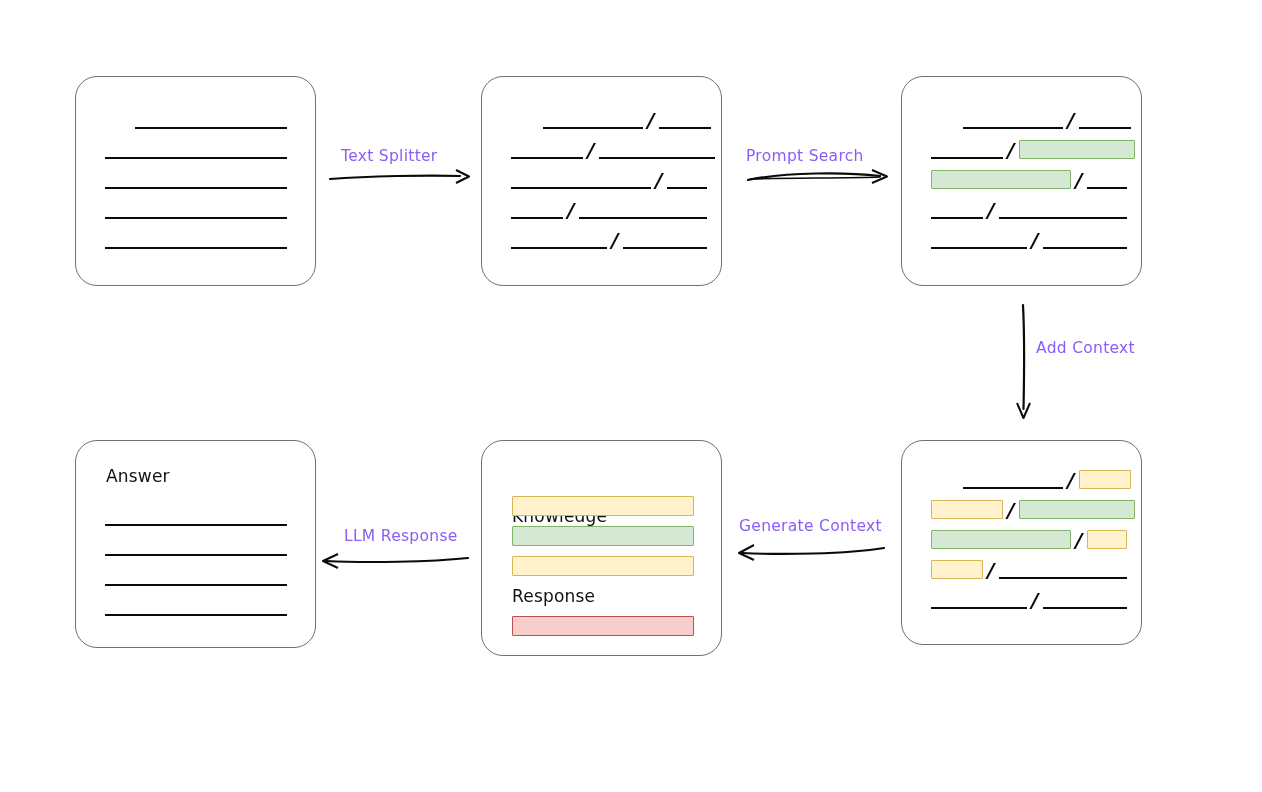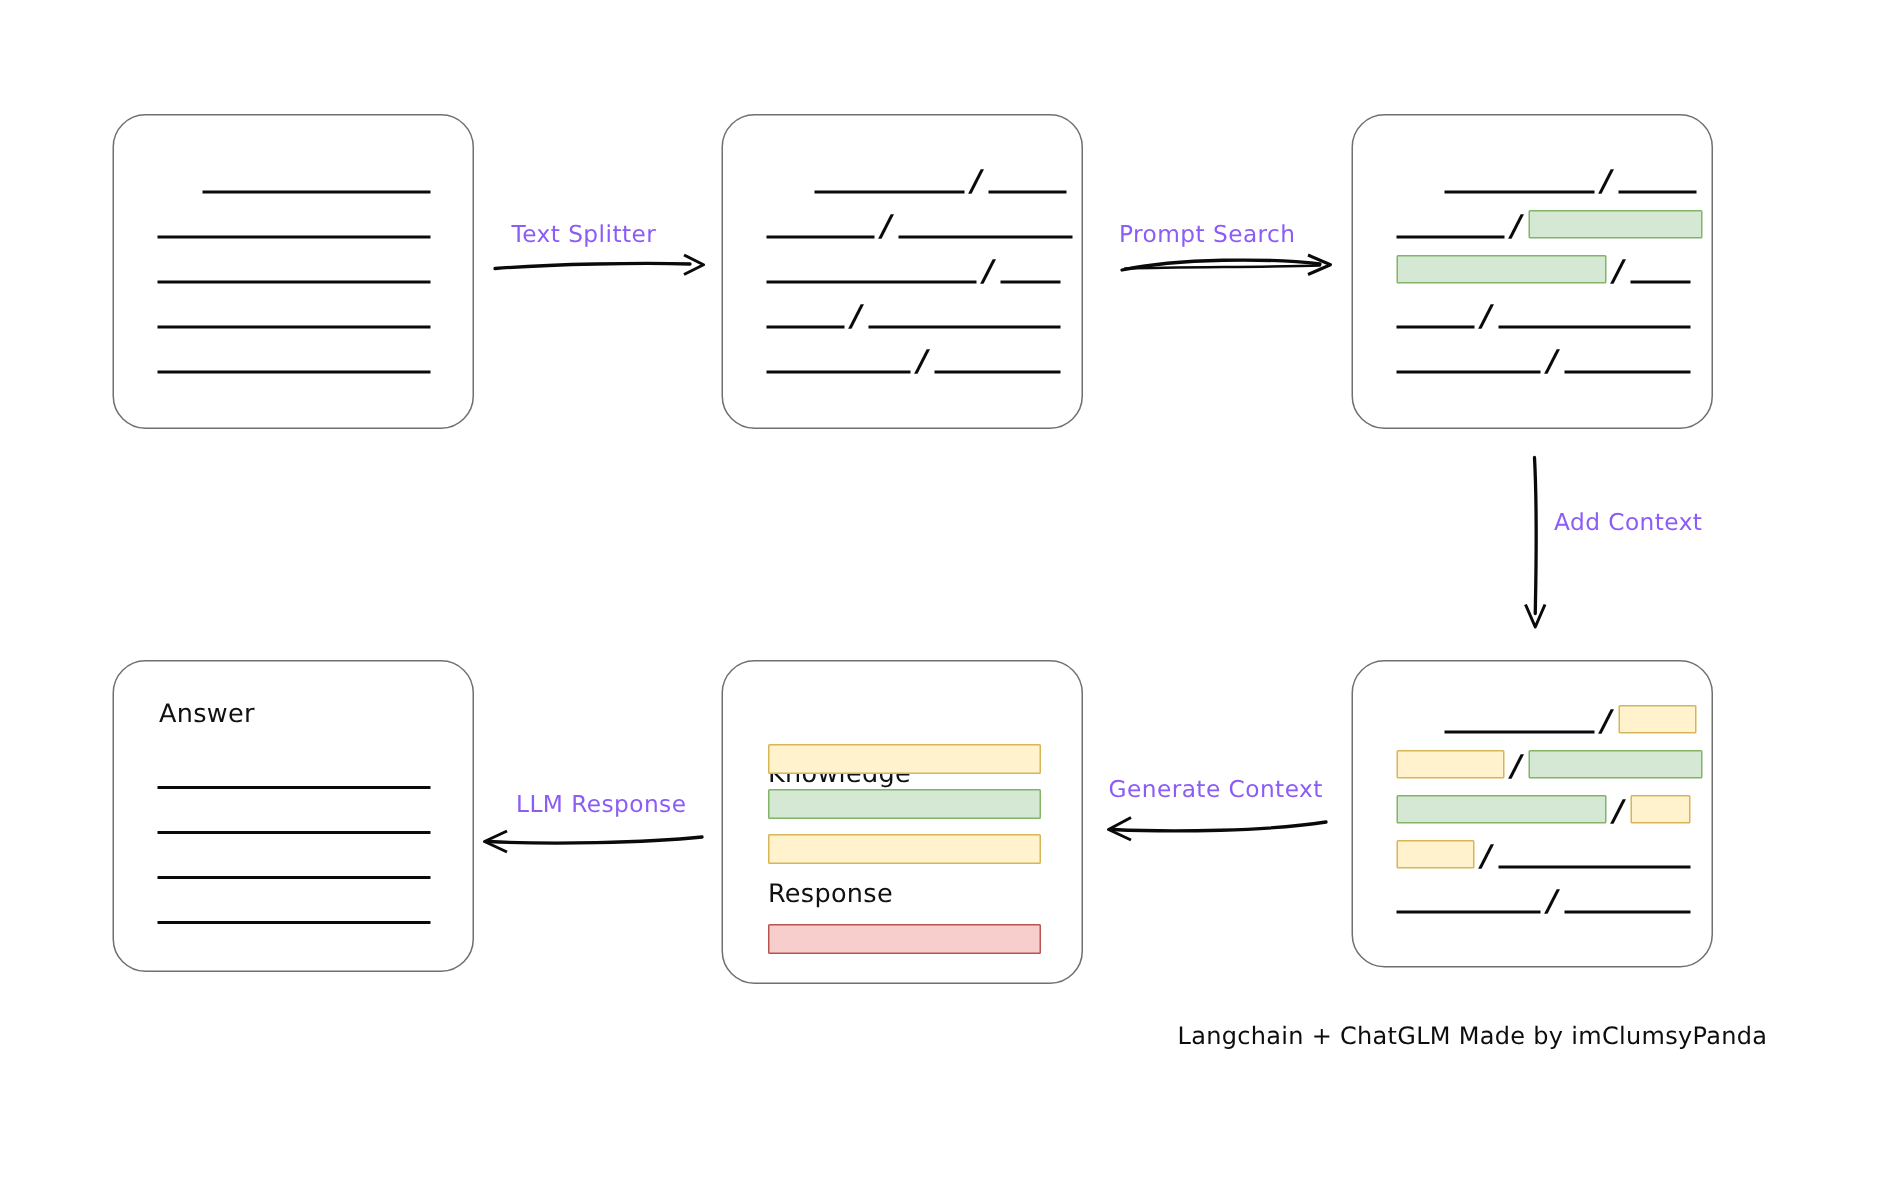--- a/index.html
+++ b/index.html
@@ -270,15 +270,14 @@
           <span class="seg plain" style="width: 128px;"></span>
         </div>
         <div class="line-row" style="left: 0px; top: 120px;">
           <span class="seg plain" style="width: 96px;"></span>
           <span class="slash" style="width: 16px;">/</span>
           <span class="seg plain" style="width: 84px;"></span>
         </div>
       </div>
   </div>
 
-  <div class="footer-note" style="left:785px; top:681px;">Langchain + ChatGLM Made by imClumsyPanda</div>
 
 </div>
 
 </body></html>

